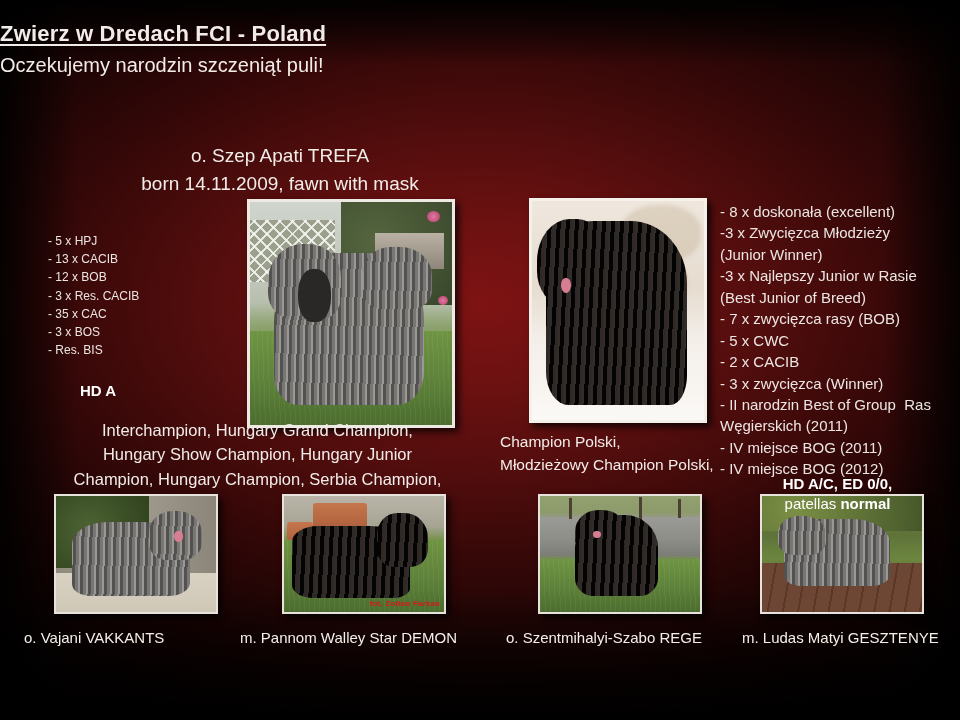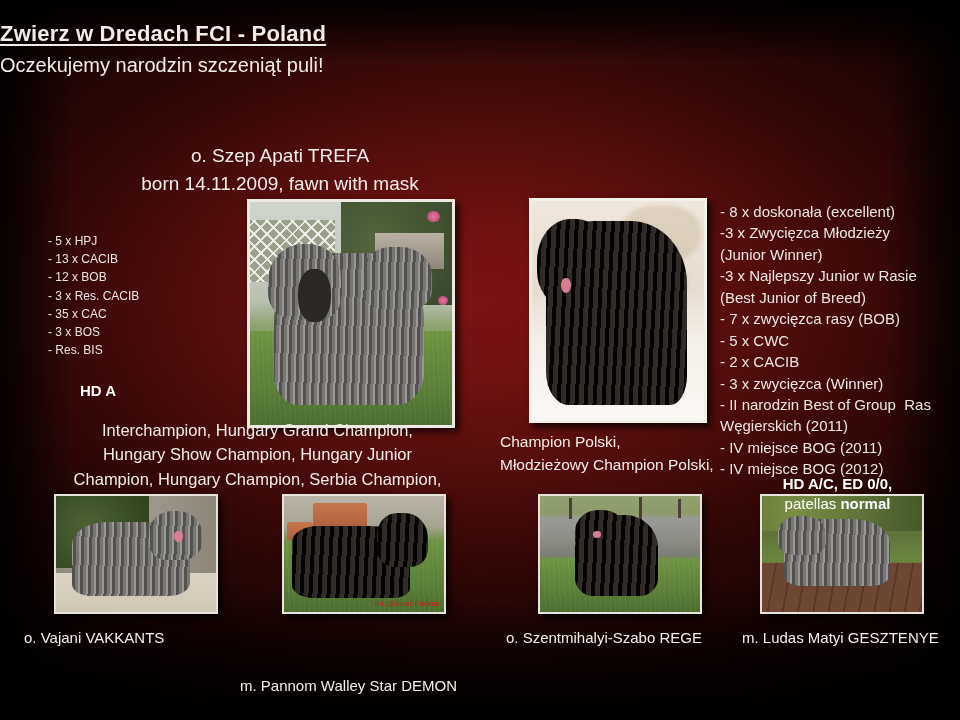--- a/index.html
+++ b/index.html
@@ -265,39 +265,39 @@
     background-color: #191512;
   }
   .tongue {
     position: absolute; border-radius: 50% 50% 55% 55%;
     background: #d87e93;
   }
   .watermark {
     position: absolute;
     right: 4px; bottom: 4px;
     font-size: 8px;
-    font-weight: normal;
+    font-weight: bold;
     color: #d41b18;
     letter-spacing: 0.2px;
     white-space: nowrap;
     z-index: 3;
     padding-left: 44px;
   }
 
   
   .cap {
     position: absolute;
     top: 629px;
     color: #f4efe9;
     font-size: 15px;
     white-space: nowrap;
     z-index: 5;
   }
   #cap1 { left: 24px; }
-  #cap2 { left: 240px; margin-top: 48px; }
+  #cap2 { left: 240px; }
   #cap3 { left: 506px; }
   #cap4 { left: 742px; }
 </style>
 </head>
 <body>
 
 <div id="slide">
 
   <div class="title-block">
     <div class="title-main">Zwierz w Dredach FCI - Poland</div>

